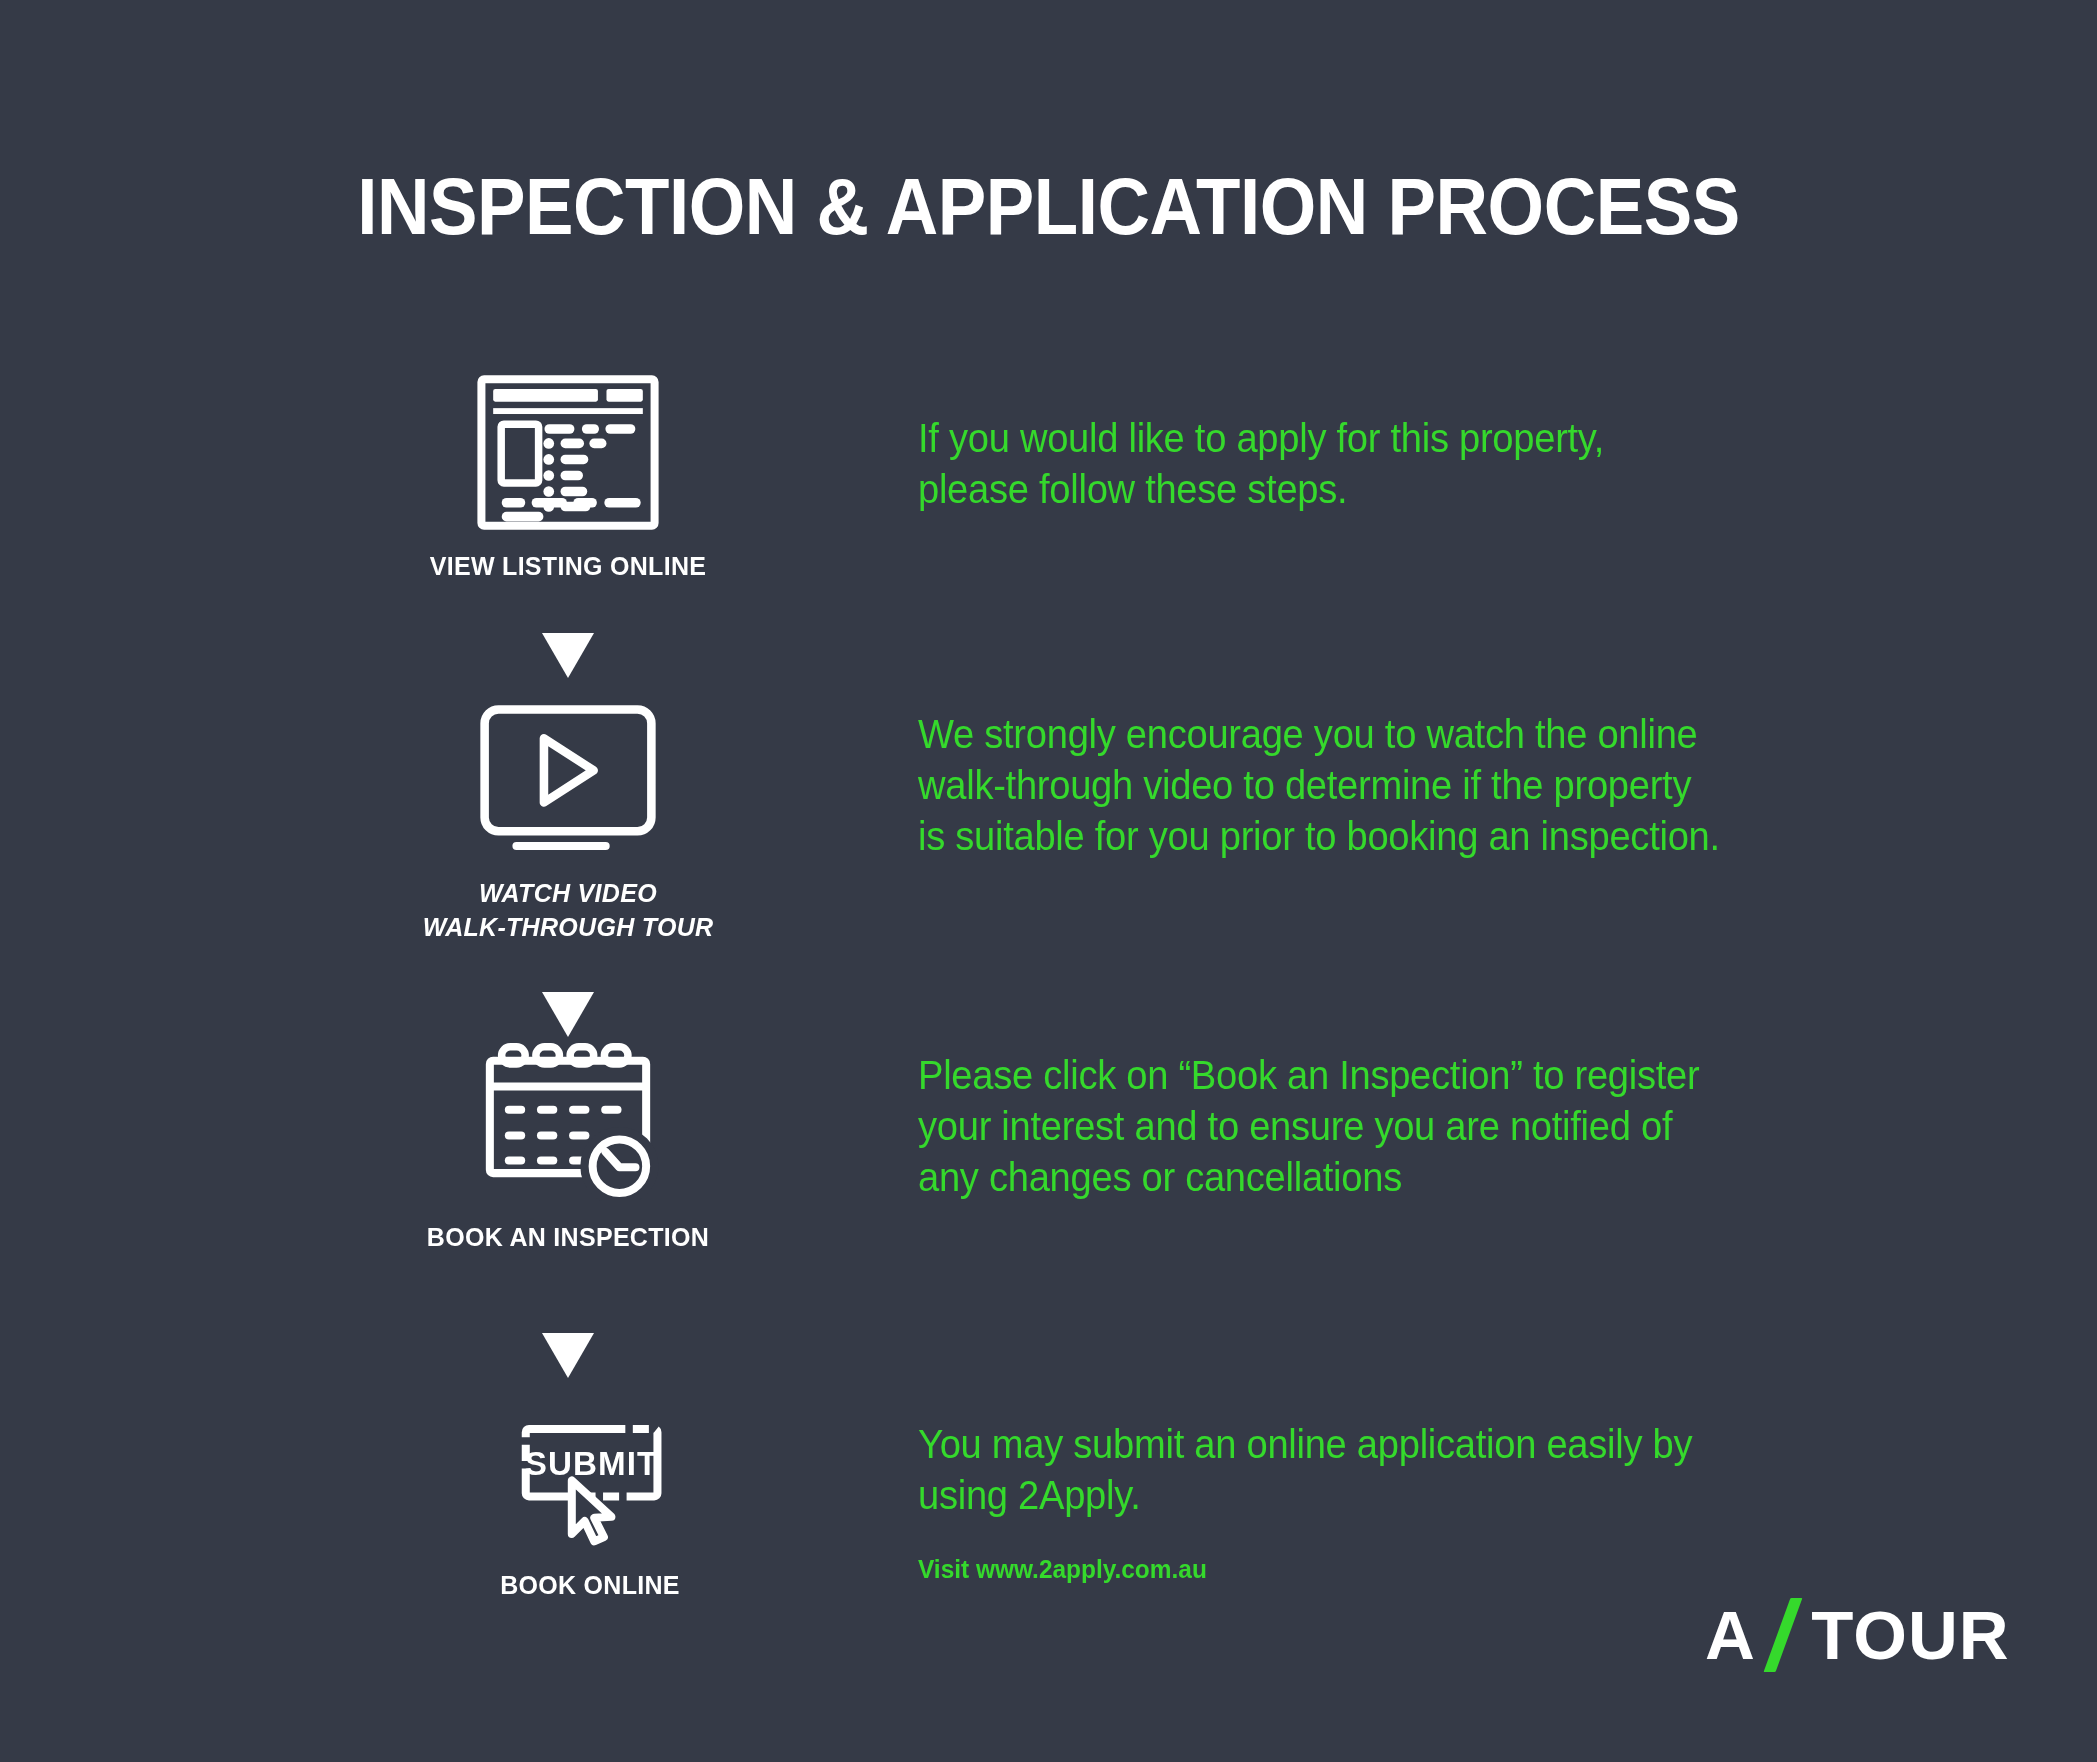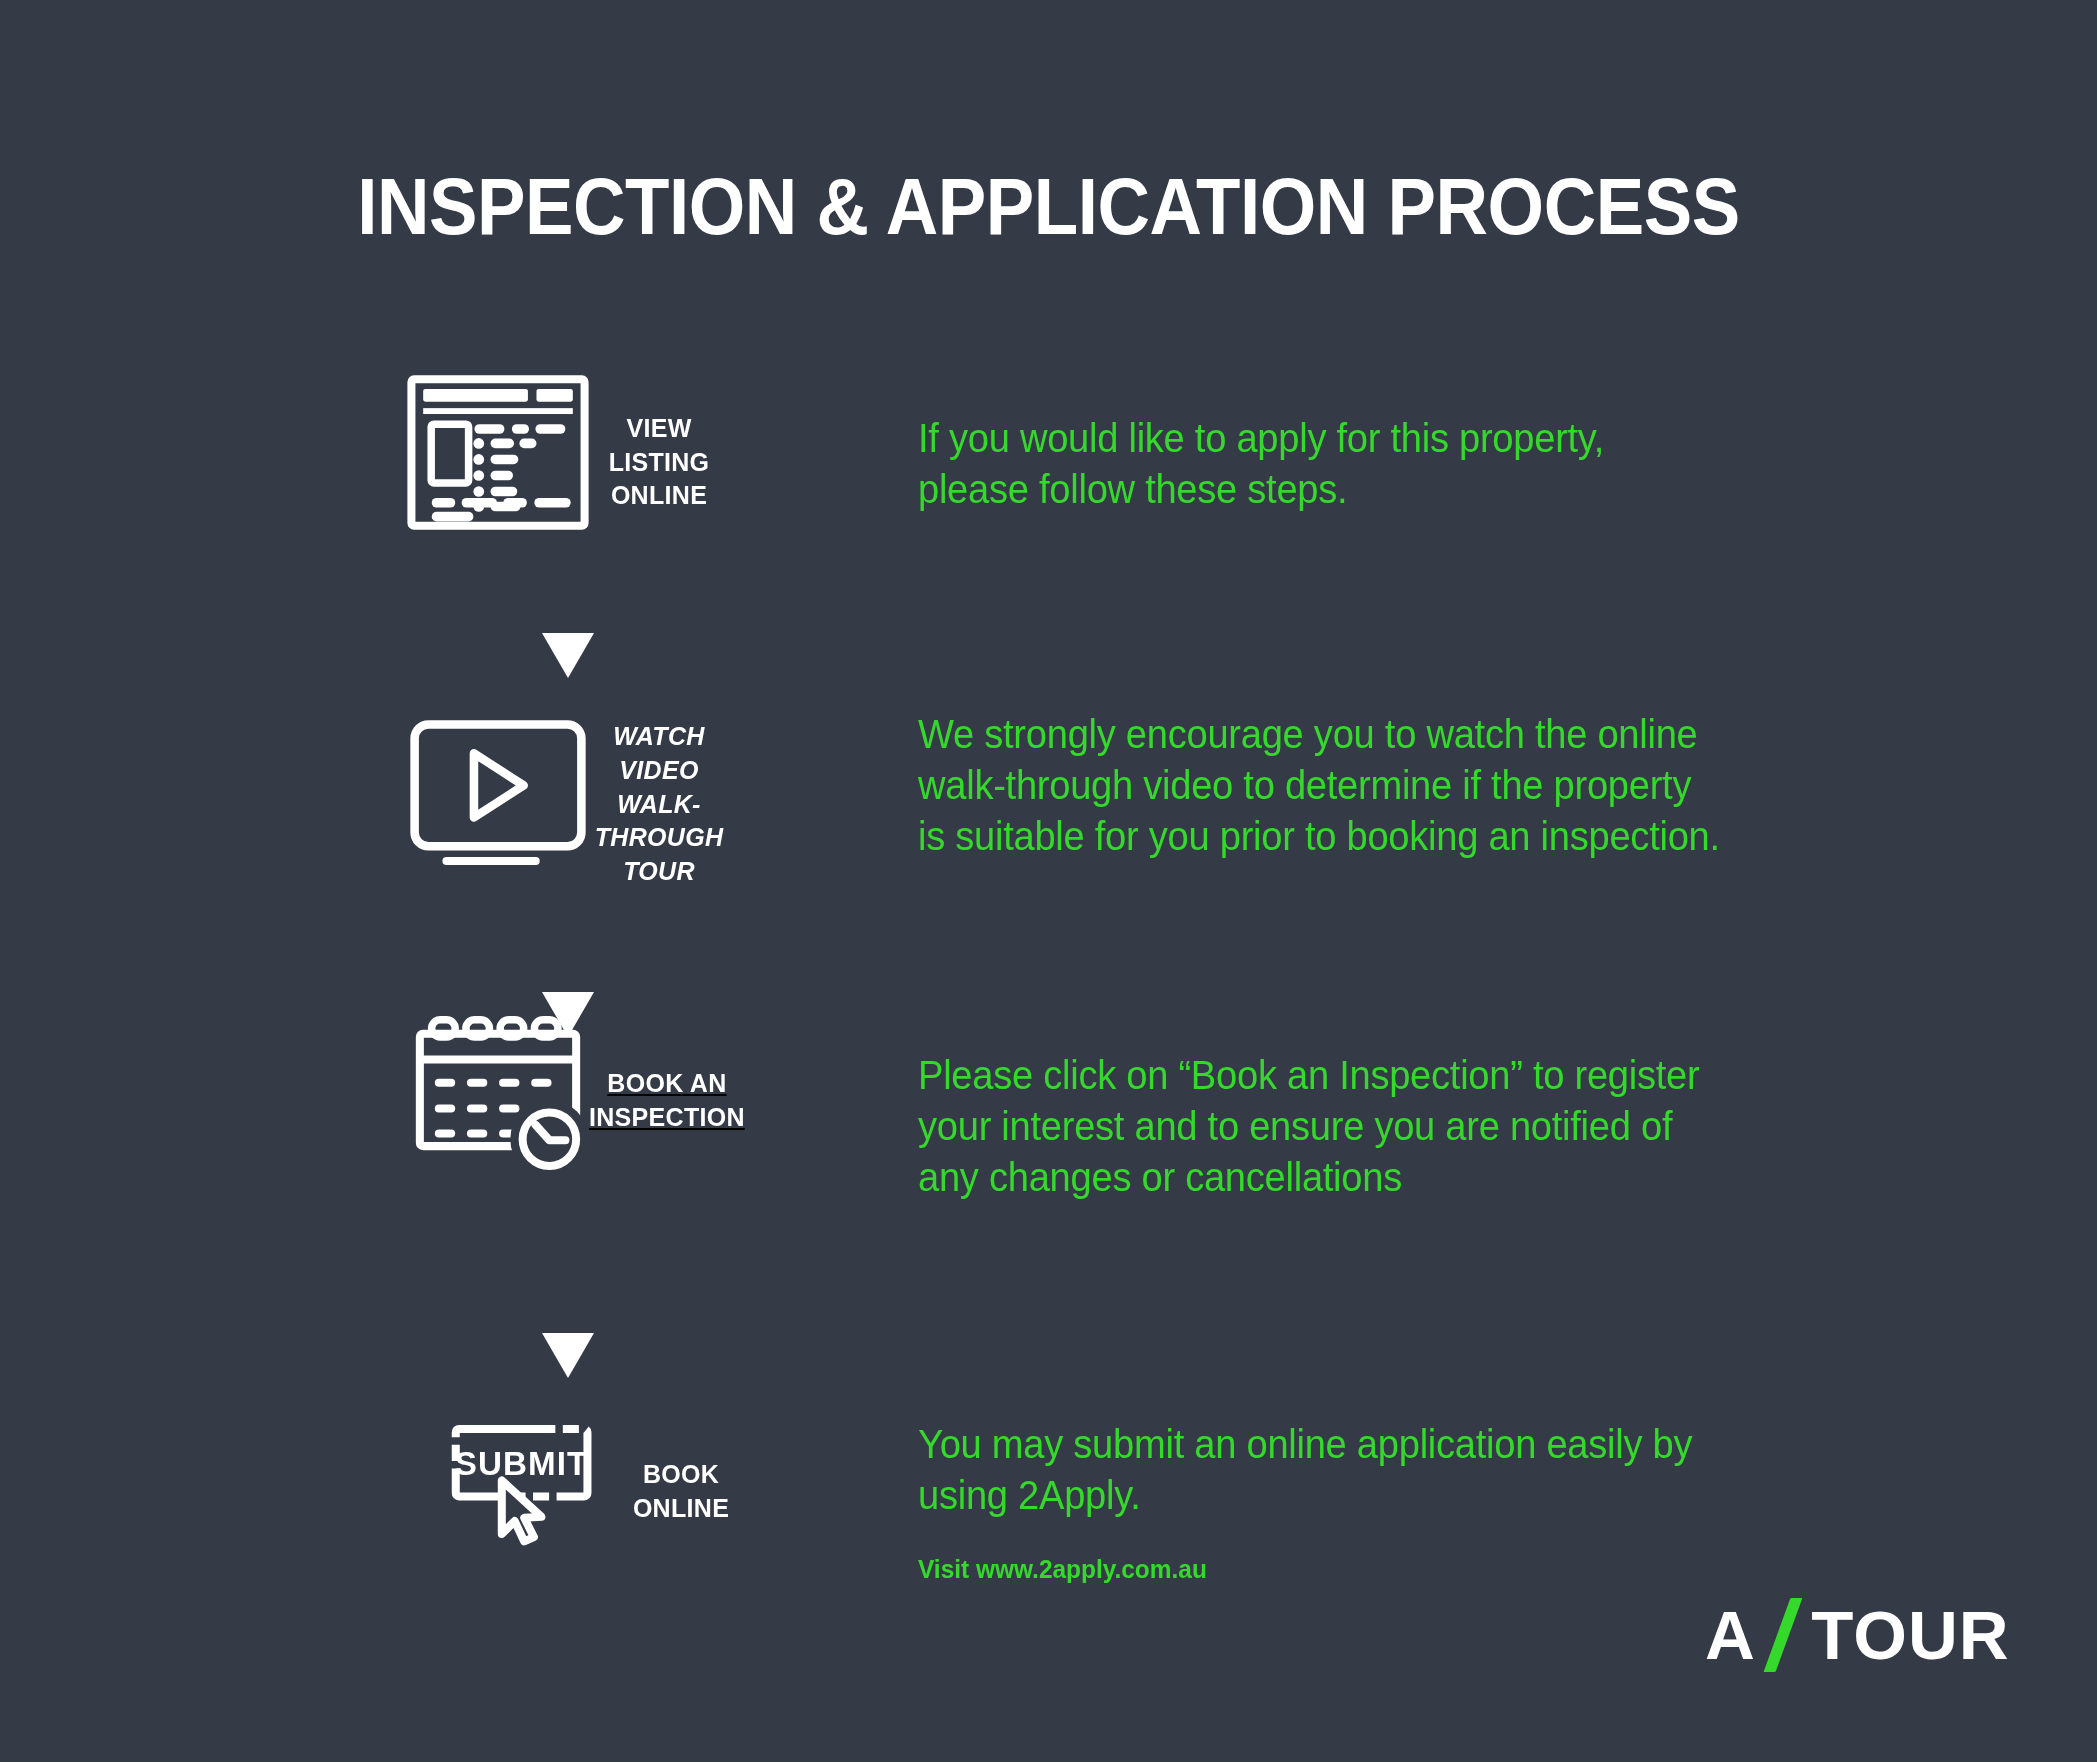--- a/index.html
+++ b/index.html
@@ -36,21 +36,21 @@
     letter-spacing: -0.5px;
     transform: scaleX(0.92);
     transform-origin: 50% 0;
     white-space: nowrap;
   }
 
   .step {
     position: relative;
     width: 322px;
     display: flex;
-    flex-direction: row;
+    flex-direction: column;
     align-items: center;
   }
 
   .step-icon {
     display: block;
   }
 
   .step-label {
     margin-top: 18px;
     color: #ffffff;
@@ -188,21 +188,21 @@
         <path d="M125 68 L218 128 L125 188 Z" stroke="#ffffff" stroke-width="16" stroke-linejoin="round" stroke-linecap="round" fill="none"></path>
         <rect x="66" y="262" width="182" height="15" rx="7.5" fill="#ffffff"></rect>
       </svg>
     </span>
     <div class="step-label">WATCH VIDEO
 WALK-THROUGH TOUR</div>
   </div>
 
   <div class="arrow" style="position:absolute; left:542px; top:992px;"></div>
 
-  <div class="step" style="position:absolute; left:407px; top:1008px;text-decoration:underline;">
+  <div class="step" style="position:absolute; left:407px; top:1035px;">
     <span class="step-icon">
       <svg width="182" height="166" viewBox="0 0 340 310" fill="none" xmlns="http://www.w3.org/2000/svg">
         <path d="M30 48 H310 a6 6 0 0 1 6 6 V252 a6 6 0 0 1 -6 6 H30 a6 6 0 0 1 -6 -6 V54 a6 6 0 0 1 6 -6 Z" stroke="#ffffff" stroke-width="15" fill="none"></path>
         <line x1="24" y1="96" x2="316" y2="96" stroke="#ffffff" stroke-width="15"></line>
         <g stroke="#ffffff" stroke-width="14" fill="none">
           <path d="M62 22 h12 a16 16 0 0 1 0 32 h-12 a16 16 0 0 1 0 -32 Z"></path>
           <path d="M126 22 h12 a16 16 0 0 1 0 32 h-12 a16 16 0 0 1 0 -32 Z"></path>
           <path d="M190 22 h12 a16 16 0 0 1 0 32 h-12 a16 16 0 0 1 0 -32 Z"></path>
           <path d="M254 22 h12 a16 16 0 0 1 0 32 h-12 a16 16 0 0 1 0 -32 Z"></path>
         </g>

